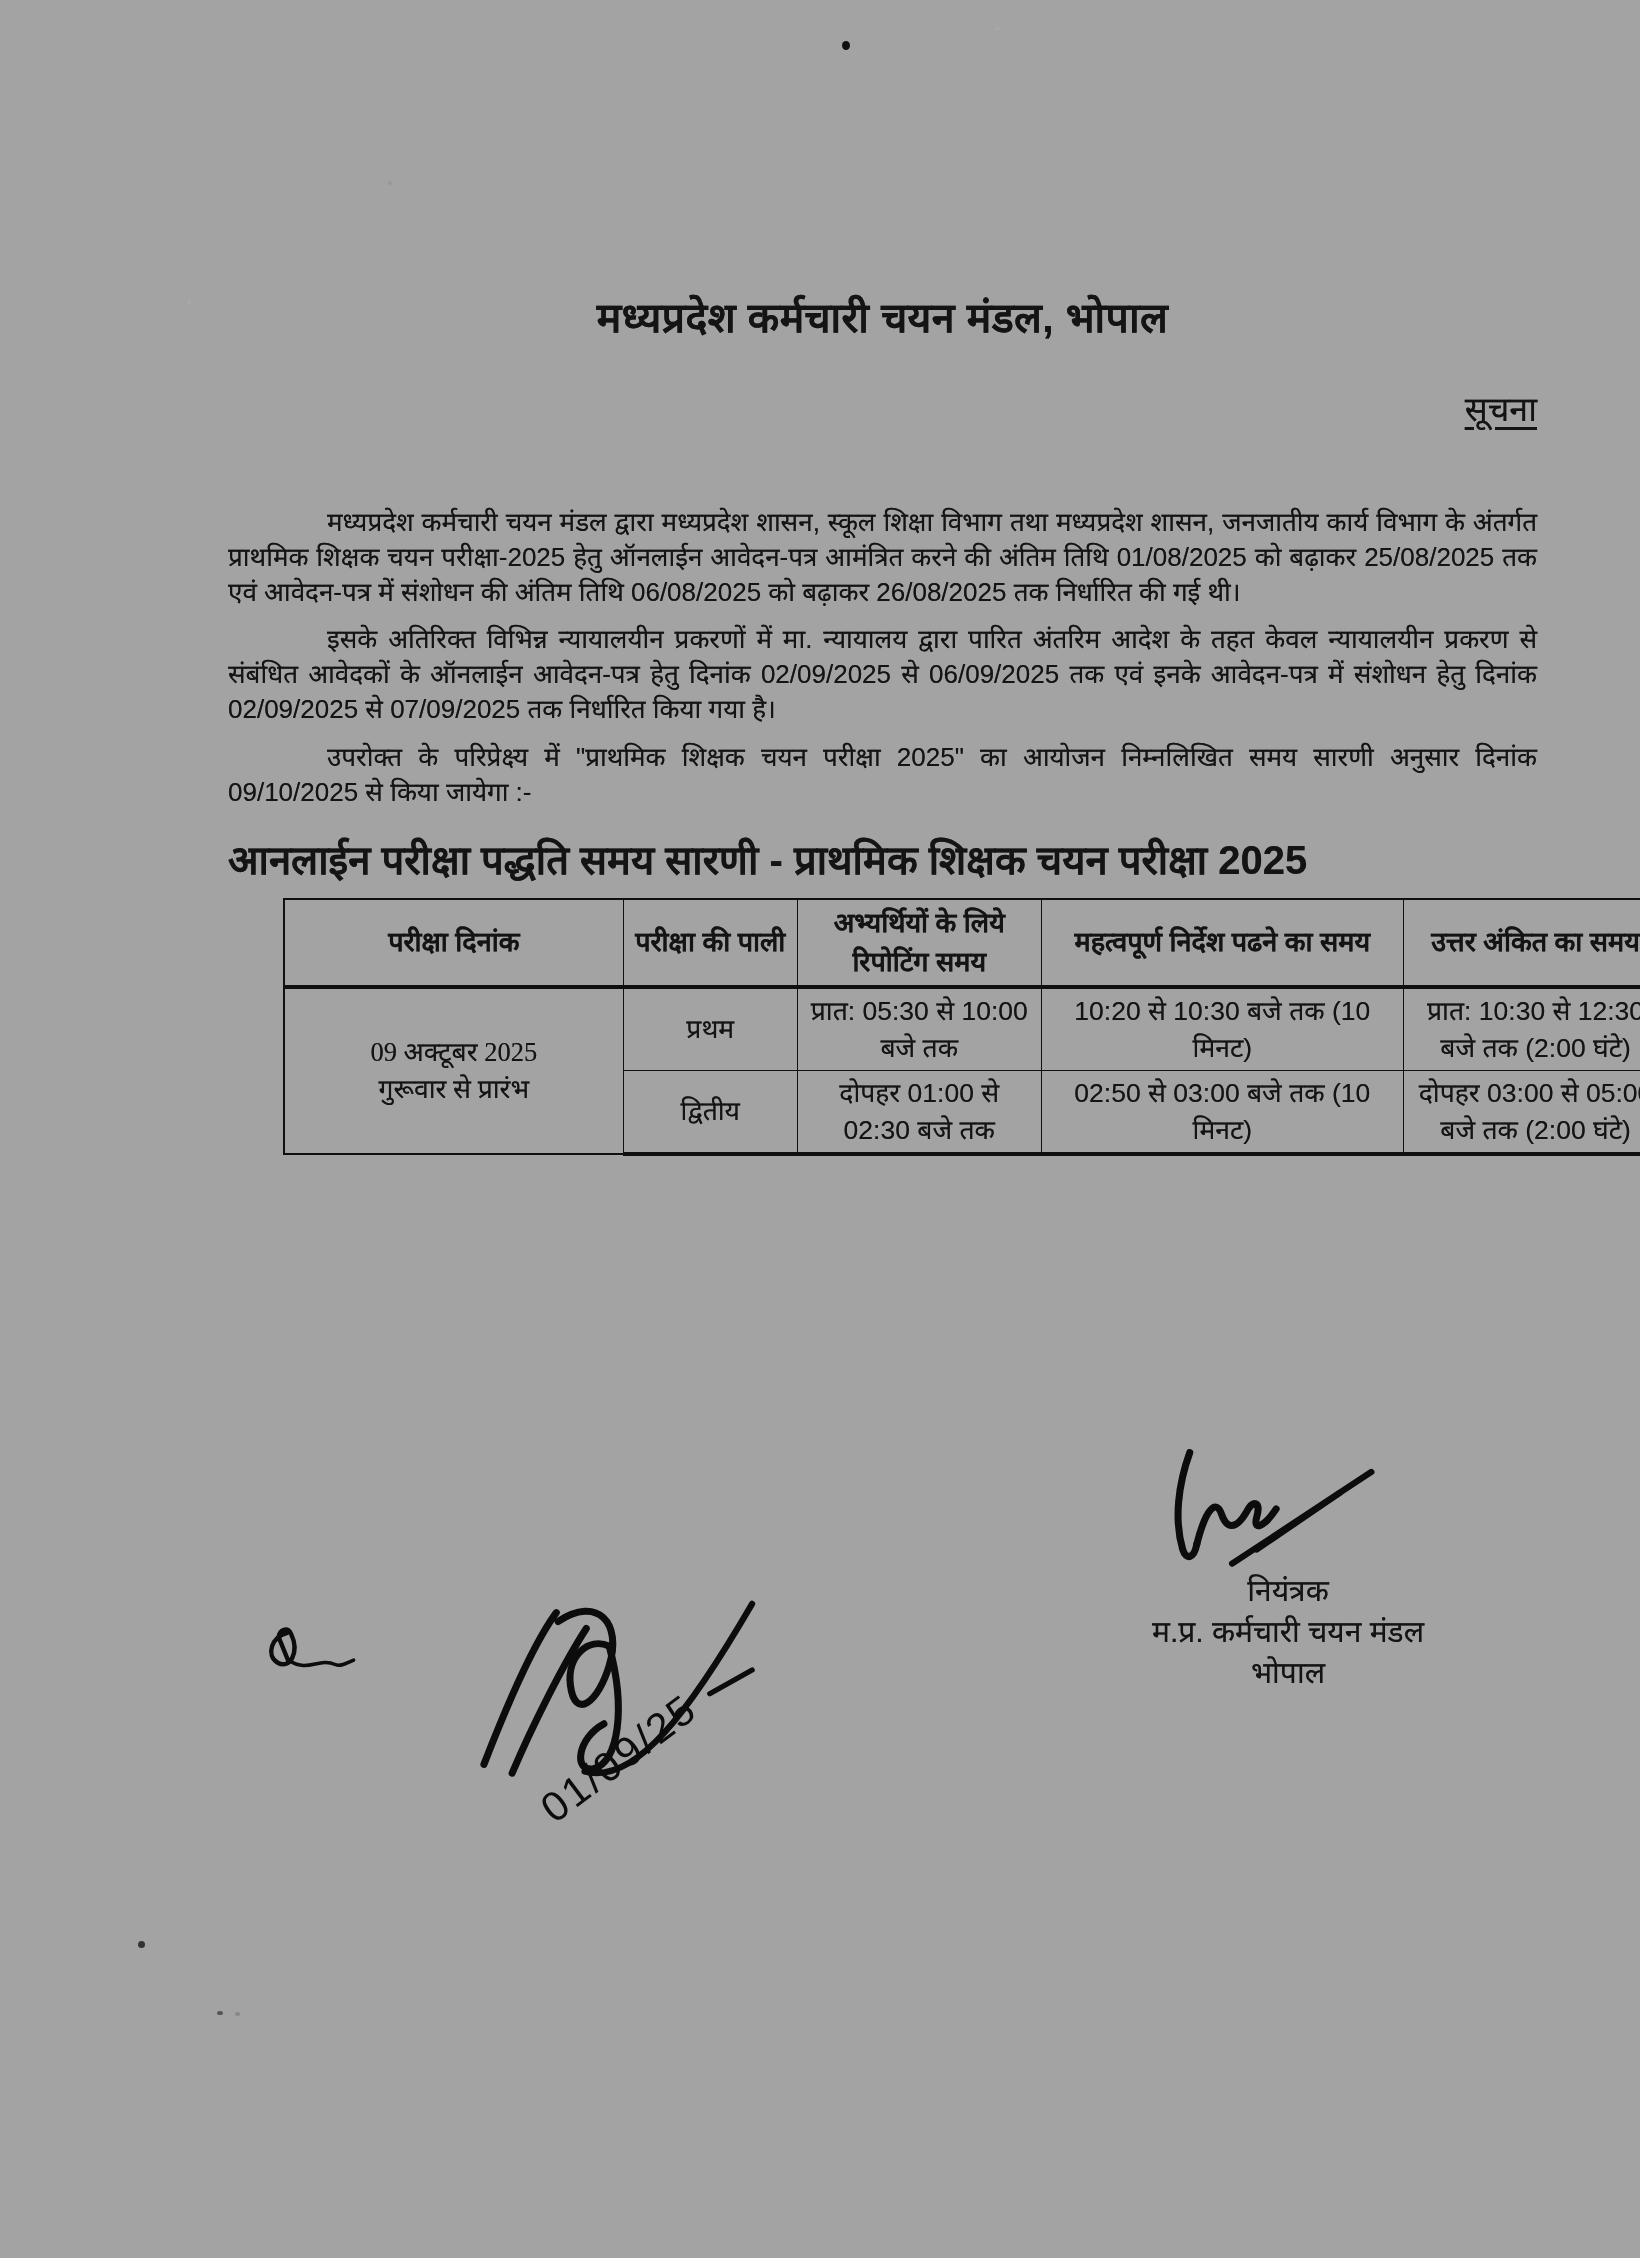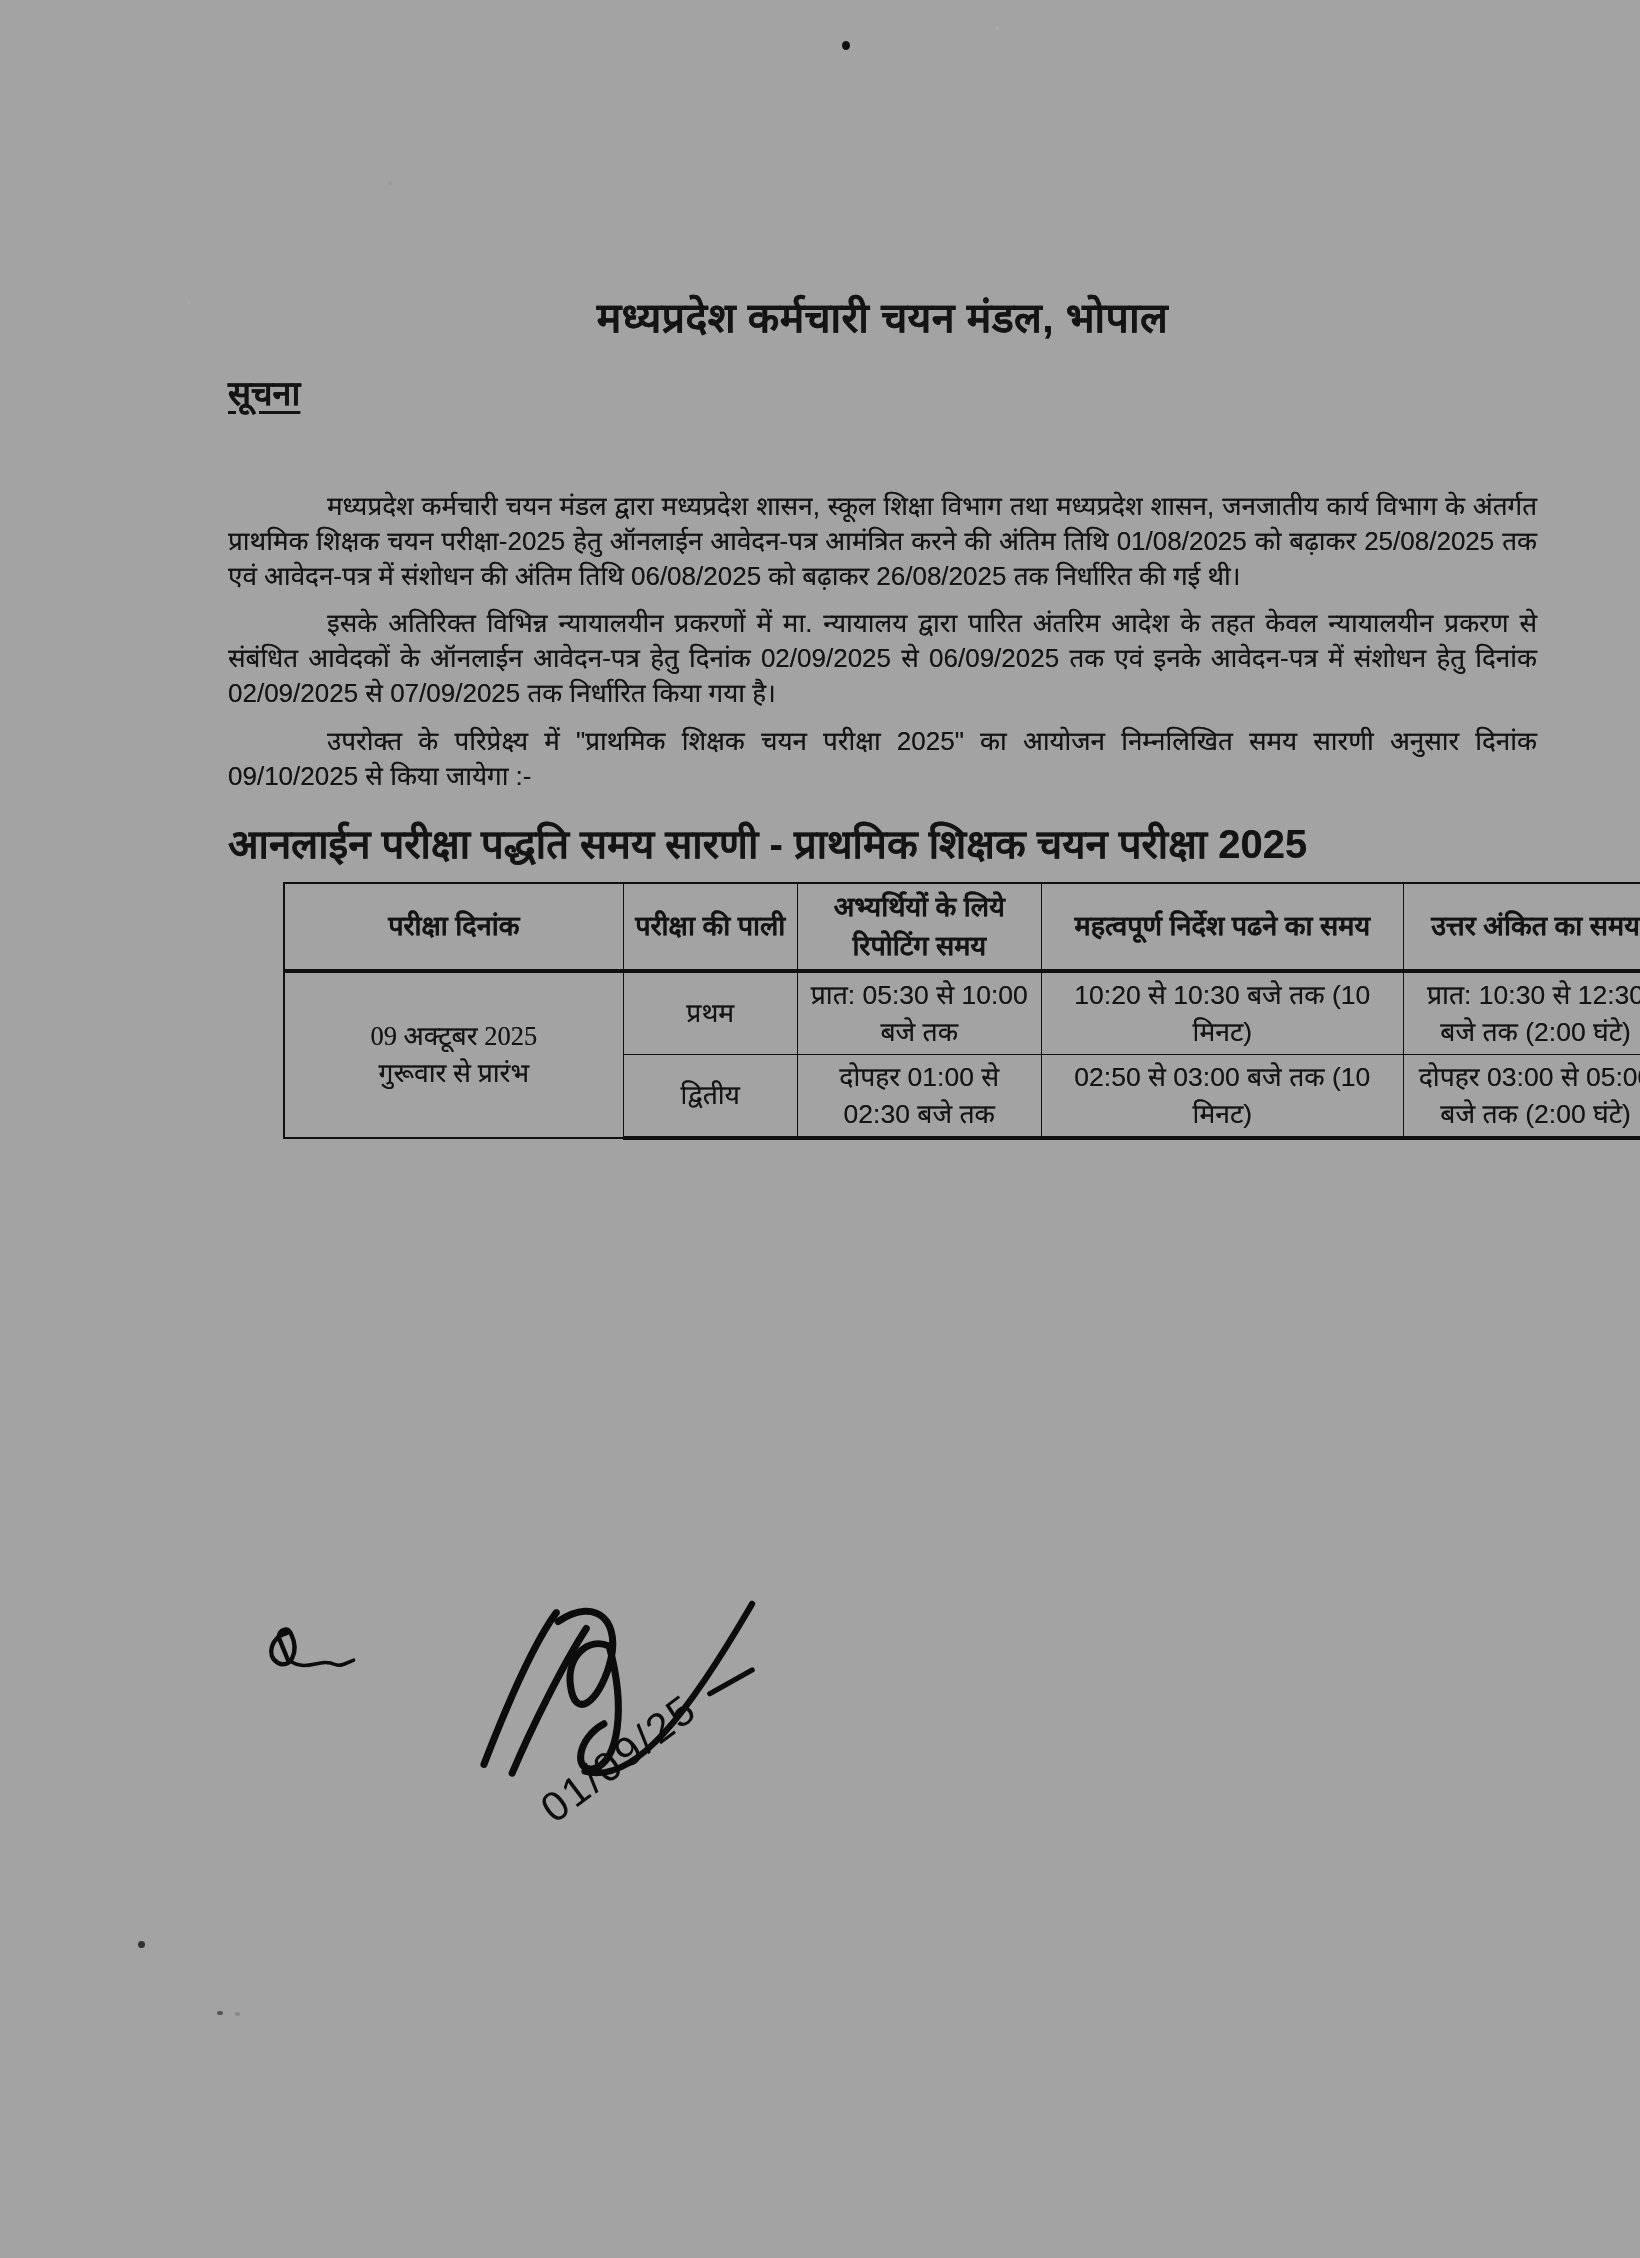--- a/index.html
+++ b/index.html
@@ -16,23 +16,23 @@
     position:absolute;
     left:228px;top:288px;width:1309px;
   }
   .org-title{
     text-align:center;
     font-size:41px;font-weight:bold;
     letter-spacing:0.4px;
     text-shadow:0 0 0.6px rgba(0,0,0,0.65);
   }
   .notice-label{
-    text-align:left;
-    margin-top:25px;
-    font-size:34px;font-weight:bold;
+    text-align:right;
+    margin-top:41px;
+    font-size:34px;font-weight:normal;
     text-shadow:0 0 0.6px rgba(0,0,0,0.65);
   }
   .notice-label span{
     text-decoration:underline;
     text-decoration-thickness:2.6px;
     text-underline-offset:6.2px;
   }
   .subject{
     margin-top:62px;
     text-align:center;
@@ -170,20 +170,31 @@
         <tr>
           <td>द्वितीय</td>
           <td>दोपहर 01:00 से 02:30 बजे तक</td>
           <td>02:50 से 03:00 बजे तक (10 मिनट)</td>
           <td>दोपहर 03:00 से 05:00 बजे तक (2:00 घंटे)</td>
         </tr>
       </tbody>
     </table>
   </div>
 
+  <div class="sig-right">
+    <svg class="scribble" width="247" height="119" viewBox="0 0 280 135">
+      <path class="ink" stroke-width="8" d="M28,4 C15,40 10,80 20,114 C24,127 33,124 36,108"></path>
+      <path class="ink" stroke-width="8" d="M36,108 C46,68 58,56 64,74 C70,91 80,92 92,72 C100,56 109,60 104,77 C99,94 113,88 126,68"></path>
+      <path class="ink" stroke-width="7" d="M76,130 L234,26"></path>
+      <path class="ink" stroke-width="7" d="M104,114 L198,50"></path>
+    </svg>
+    <div class="line">नियंत्रक</div>
+    <div class="line">म.प्र. कर्मचारी चयन मंडल</div>
+    <div class="line">भोपाल</div>
+  </div>
 
   <svg class="sig-left-initials" width="97" height="55" viewBox="0 0 110 62">
     <path class="ink" stroke-width="5" d="M30,12 C12,16 5,38 19,46 C33,54 44,34 34,13 C30,5 21,8 20,17 L31,44"></path>
     <path class="ink" stroke-width="4" d="M33,44 C53,57 66,40 84,48 C91,51 97,46 105,43"></path>
   </svg>
 
   <svg class="sig-big" width="371" height="247" viewBox="0 0 420 280">
     <path class="ink" stroke-width="8" d="M96,192 C120,130 150,58 178,20"></path>
     <path class="ink" stroke-width="8" d="M128,202 C150,150 186,78 212,38"></path>
     <path class="ink" stroke-width="8" d="M180,30 C225,0 253,32 238,80 C226,121 199,143 194,102 C190,70 214,47 238,58 C257,128 249,190 220,197 C197,201 202,162 232,146"></path>

